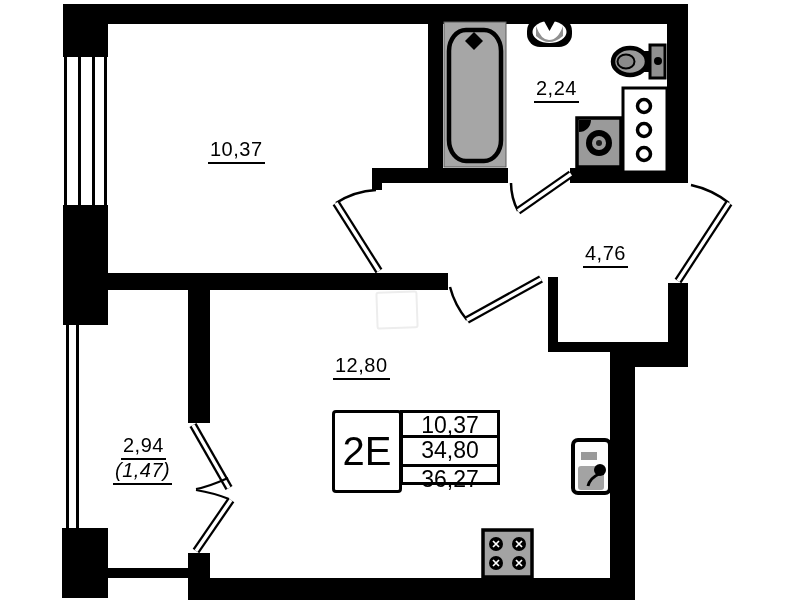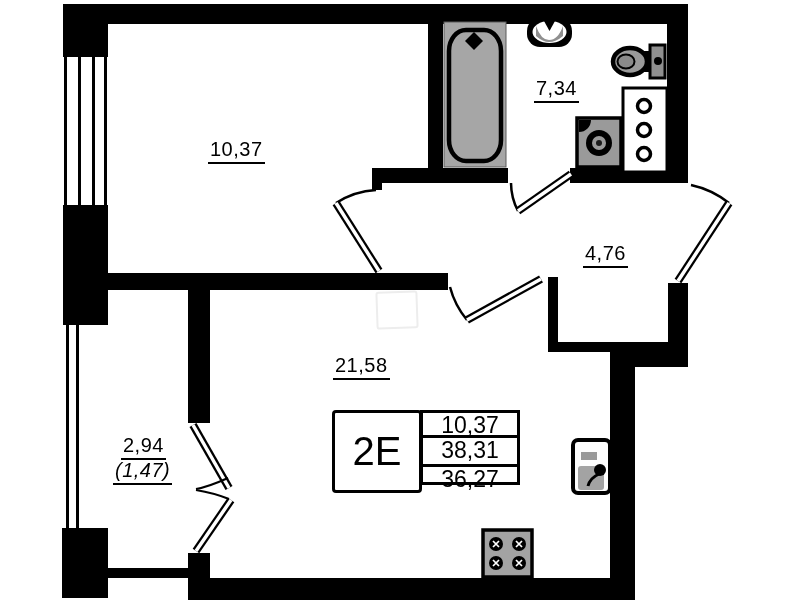--- a/index.html
+++ b/index.html
@@ -2,21 +2,21 @@
 <html><head>
 <meta charset="utf-8">
 <style>
   html,body{margin:0;padding:0;background:#fff;}
   .stage{position:relative;width:799px;height:600px;background:#fff;overflow:hidden;
          font-family:"Liberation Sans",sans-serif;color:#000;}
   .plan-svg{position:absolute;left:0;top:0;}
   .lbl{position:absolute;font-size:20px;letter-spacing:.5px;line-height:1;
        border-bottom:2px solid #000;padding:0 2px 3px 2px;white-space:nowrap;}
   .info-table{position:absolute;left:332px;top:410px;display:flex;}
-  .type-cell{width:90px;height:83px;border:3px solid #000;border-radius:4px;box-sizing:border-box;
+  .type-cell{width:70px;height:83px;border:3px solid #000;border-radius:4px;box-sizing:border-box;
              display:flex;align-items:center;justify-content:center;font-size:40px;background:#fff;}
   .vals{display:flex;flex-direction:column;margin-left:-2px;}
   .val-cell{width:100px;box-sizing:border-box;border:3px solid #000;background:#fff;
             text-align:center;font-size:23px;line-height:23px;padding-top:1px;}
   .val-cell.v1{height:28px;}
   .val-cell.v2{height:32px;margin-top:-3px;}
   .val-cell.v3{height:21px;margin-top:-3px;}
   .watermark{position:absolute;left:376px;top:291px;width:38px;height:34px;
              border:2px solid #ededed;border-radius:3px;transform:rotate(-2deg);}
 </style>
@@ -156,30 +156,30 @@
     <circle cx="496" cy="563" r="7" fill="#000"></circle>
     <circle cx="519" cy="563" r="7" fill="#000"></circle>
     <path d="M493,541 l6,6 M499,541 l-6,6" stroke="#fff" stroke-width="1.7"></path>
     <path d="M516,541 l6,6 M522,541 l-6,6" stroke="#fff" stroke-width="1.7"></path>
     <path d="M493,560 l6,6 M499,560 l-6,6" stroke="#fff" stroke-width="1.7"></path>
     <path d="M516,560 l6,6 M522,560 l-6,6" stroke="#fff" stroke-width="1.7"></path>
   </g>
 </svg>
 
   <div class="lbl" style="left:208px;top:139px;">10,37</div>
-  <div class="lbl" style="left:534px;top:78px;">7,34</div>
+  <div class="lbl" style="left:534px;top:78px;">2,24</div>
   <div class="lbl" style="left:583px;top:243px;text-align:center;">4,76</div>
-  <div class="lbl" style="left:333px;top:355px;">21,58</div>
+  <div class="lbl" style="left:333px;top:355px;">12,80</div>
   <div class="lbl" style="left:121px;top:435px;">2,94</div>
   <div class="lbl" style="left:113px;top:460px;font-style:italic;">(1,47)</div>
 
   <div class="info-table">
     <div class="type-cell">2E</div>
     <div class="vals">
       <div class="val-cell v1">10,37</div>
-      <div class="val-cell v2">38,31</div>
+      <div class="val-cell v2">34,80</div>
       <div class="val-cell v3">36,27</div>
     </div>
   </div>
 
   <div class="watermark"></div>
 
 </div>
 
 </body></html>

